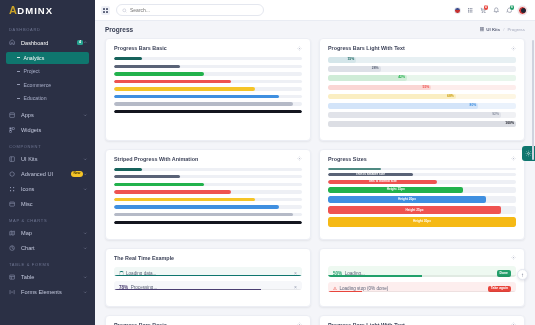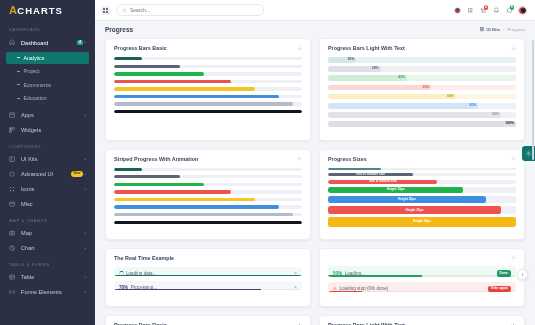--- a/index.html
+++ b/index.html
@@ -211,21 +211,21 @@
     position: absolute; right: 1px; top: 40px; width: 2px; height: 120px;
     background: #cfd3de; border-radius: 2px;
   }
 </style>
 </head>
 <body>
 
 <aside class="sidebar">
   <div class="logo-wrap">
     <div class="logo-mark">
-      <span class="lg-a">A</span><span class="lg-rest">CHARTS</span>
+      <span class="lg-a">A</span><span class="lg-rest">DMINX</span>
     </div>
   </div>
 
   <div class="sb-section">DASHBOARD</div>
 
   <div class="sb-item active-parent">
     <span class="sb-ic">
       <svg viewBox="0 0 24 24" fill="none" stroke="currentColor" stroke-width="2">
           <path d="M3 10l9-7 9 7v10a1 1 0 0 1-1 1h-5v-6H9v6H4a1 1 0 0 1-1-1z"></path>
         </svg>

